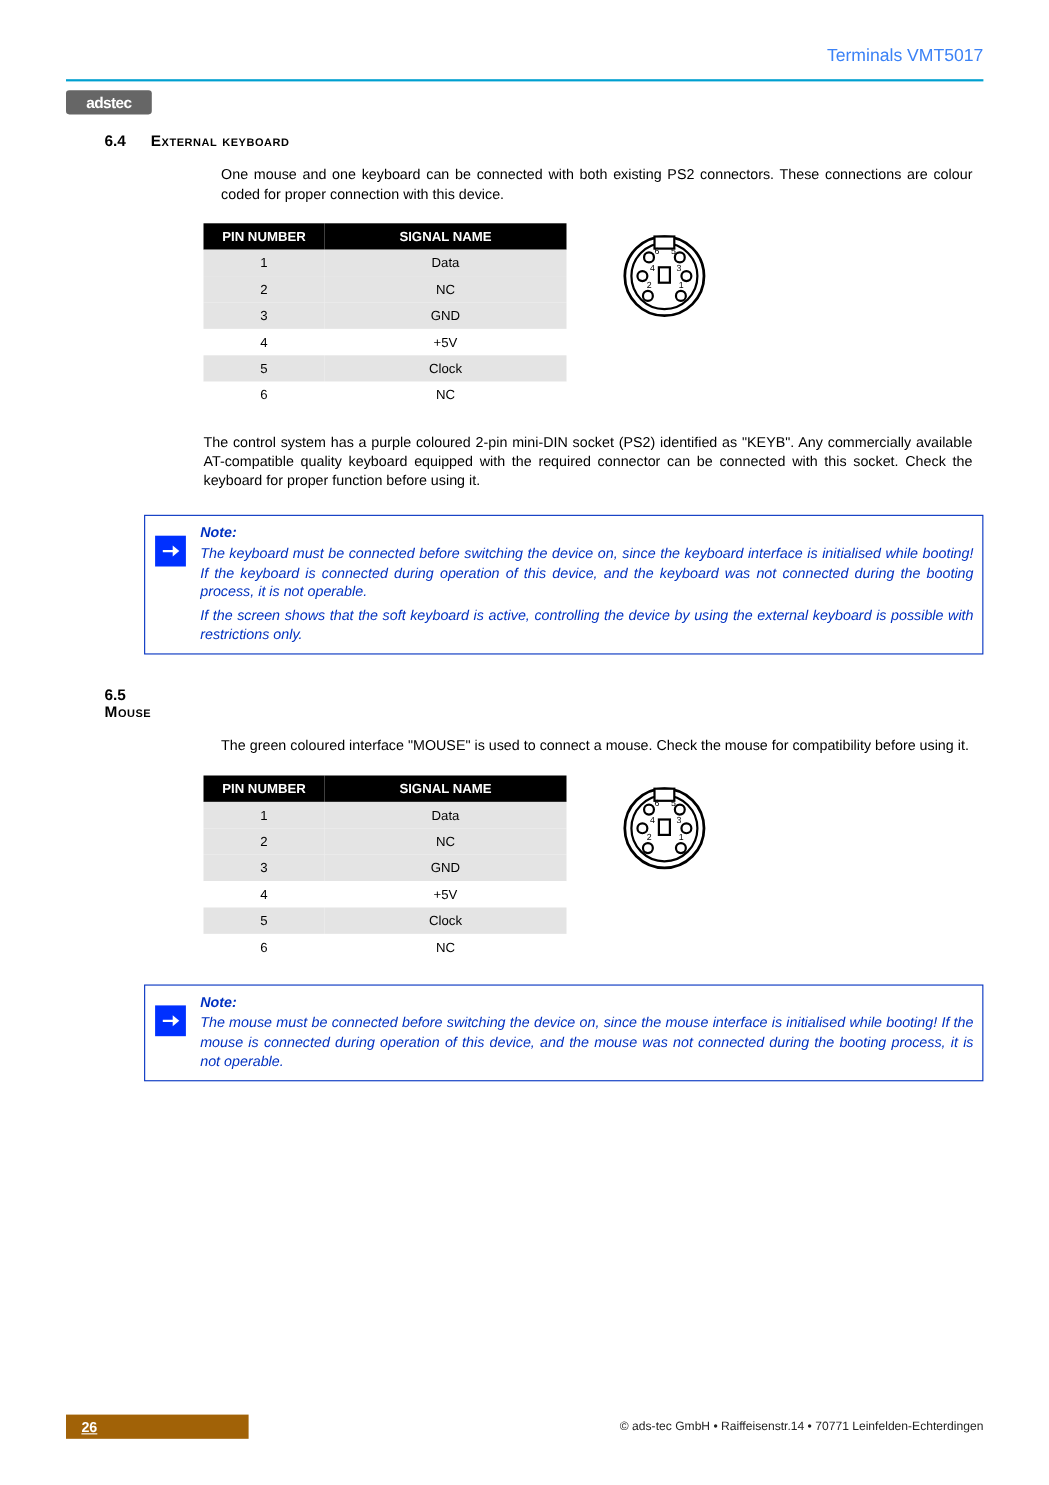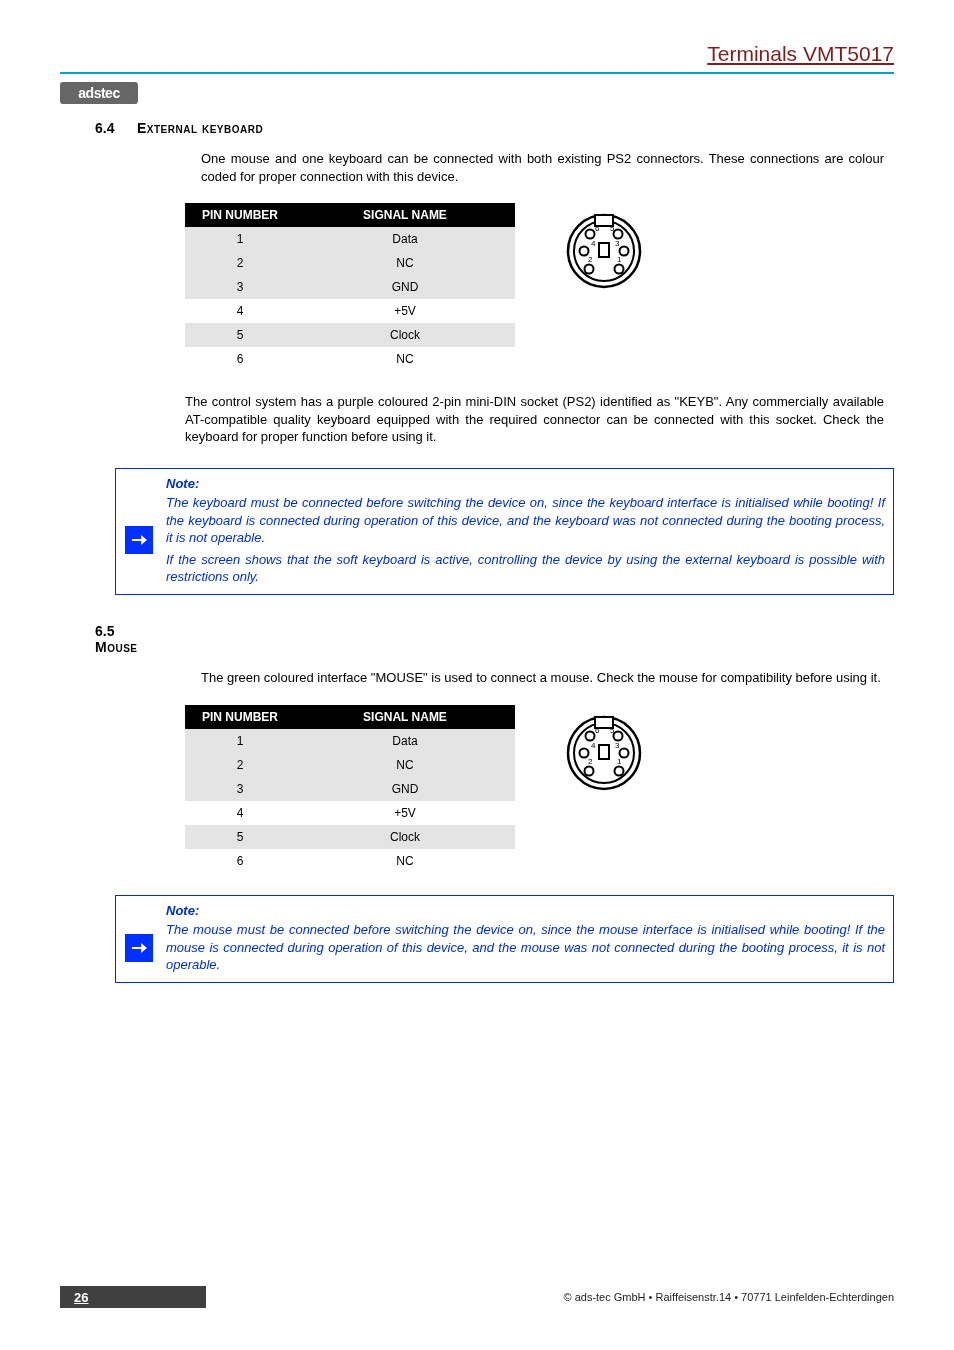--- a/index.html
+++ b/index.html
@@ -26,23 +26,22 @@
     align-items: center;
     justify-content: center;
     border-radius: 3px;
     letter-spacing: -0.5px;
     margin-top: 40px;
   }
   .header-title {
     position: absolute;
     top: 42px;
     right: 60px;
-    color: #7f1d1d;
-    font-size: 21px;
-    text-decoration: underline;
+    color: #3b82f6;
+    font-size: 16px;
   }
   .header-rule {
     position: absolute;
     top: 72px;
     left: 60px;
     right: 60px;
     height: 2px;
     background: #00a0d0;
   }
   .content {
@@ -105,24 +104,23 @@
 
   .after-table-para {
     text-align: justify;
     line-height: 1.35;
     margin-bottom: 22px;
   }
 
   .note-box {
     display: flex;
     border: 1.5px solid #0030c0;
-    margin-left: 20px;
+    margin-left: 36px;
     margin-right: 0;
     margin-bottom: 28px;
-    align-items: center;
   }
   .note-icon-cell {
     width: 46px;
     flex-shrink: 0;
     display: flex;
     align-items: flex-start;
     justify-content: center;
     padding-top: 18px;
   }
   .note-icon {
@@ -154,25 +152,25 @@
 
   .footer {
     position: absolute;
     bottom: 42px;
     left: 60px;
     right: 60px;
     display: flex;
     align-items: center;
   }
   .page-badge {
-    background: #404040;
+    background: #a16207;
     color: #fff;
     font-weight: bold;
     font-size: 13px;
-    width: 146px;
+    width: 166px;
     height: 22px;
     display: flex;
     align-items: center;
     padding-left: 14px;
     text-decoration: underline;
   }
   .footer-right {
     margin-left: auto;
     font-size: 11px;
     color: #222;

